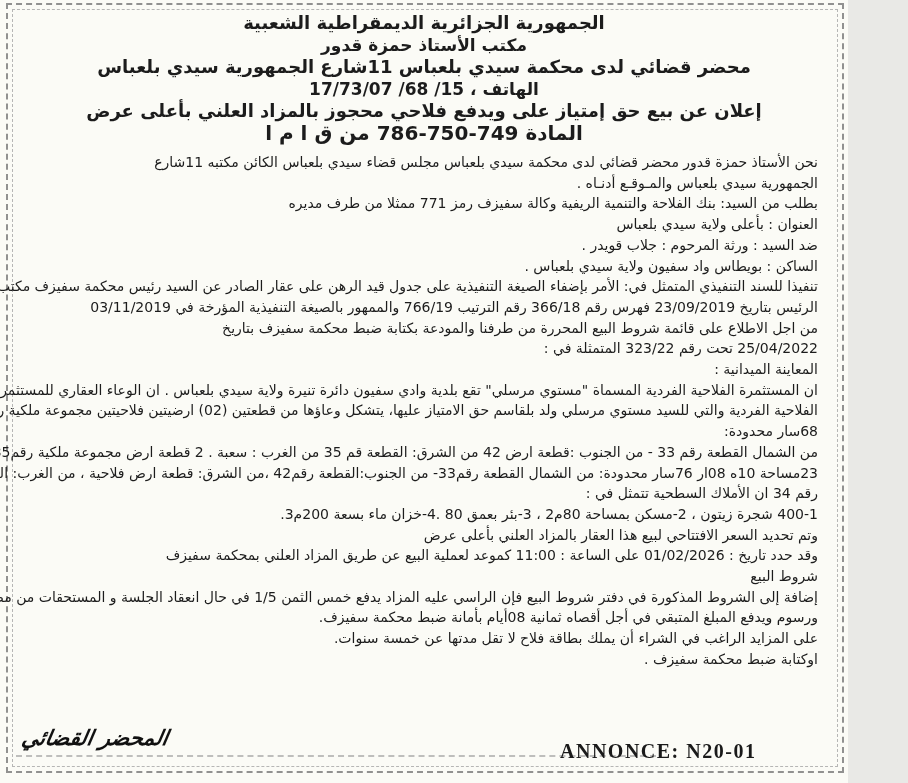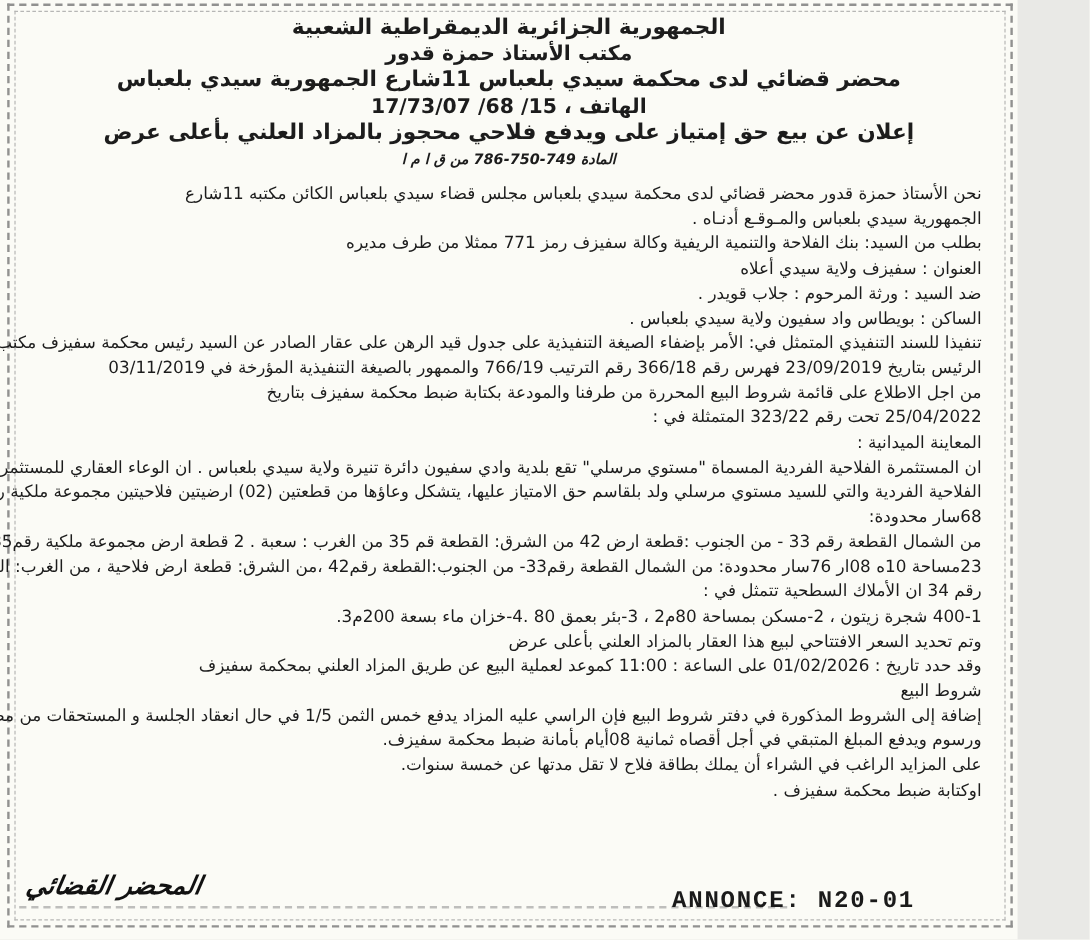--- a/index.html
+++ b/index.html
@@ -31,37 +31,37 @@
   .hdr {
     position:absolute; top:12px; left:30px; right:30px;
     text-align:center; direction:rtl; font-weight:bold;
   }
   .hdr div { line-height:22px; white-space:nowrap; }
   .h-republic { font-size:18px; }
   .h-office   { font-size:17px; }
   .h-bailiff  { font-size:18px; }
   .h-phone    { font-size:17px; }
   .h-title    { font-size:18px; }
-  .h-article  { font-size:12px;font-style:italic; }
+  .h-article  { font-size:20px; }
   
   .body-block {
     position:absolute; top:152px; right:30px; left:26px;
     direction:rtl; text-align:right;
     font-size:14px; line-height:20.7px;
   }
   .bline { white-space:nowrap; }
   
   .signature {
     position:absolute; left:22px; top:726px;
     direction:rtl; font-size:21px; font-weight:bold; font-style:italic;
     transform:skewX(-10deg); color:#111;
   }
   .annonce {
     position:absolute; left:560px; top:740px;
-    font-family:Liberation Mono, monospace;
+    font-family:Liberation Serif, serif;
     font-weight:bold; font-size:20px; letter-spacing:1.5px; color:#1a1a1a;
     white-space:nowrap;
   }
 </style>
 </head>
 <body>
 
 <div class="page">
 
   <div class="frame-outer"></div>
@@ -74,21 +74,21 @@
     <div class="h-bailiff">محضر قضائي لدى محكمة سيدي بلعباس 11شارع الجمهورية سيدي بلعباس</div>
     <div class="h-phone">الهاتف ، 15/ 68/ 17/73/07</div>
     <div class="h-title">إعلان عن بيع حق إمتياز على ويدفع فلاحي محجوز بالمزاد العلني بأعلى عرض</div>
     <div class="h-article">المادة 749‏-‏750‏-‏786 من ق ا م ا</div>
   </div>
 
   <div class="body-block">
     <div class="bline">نحن الأستاذ حمزة قدور محضر قضائي لدى محكمة سيدي بلعباس مجلس قضاء سيدي بلعباس الكائن مكتبه 11شارع</div>
     <div class="bline">الجمهورية سيدي بلعباس والمـوقـع أدنـاه .</div>
     <div class="bline">بطلب من السيد: بنك الفلاحة والتنمية الريفية وكالة سفيزف رمز 771 ممثلا من طرف مديره</div>
-    <div class="bline">العنوان : سفيزف ولاية سيدي أعلاه</div>
+    <div class="bline">العنوان : بأعلى ولاية سيدي بلعباس</div>
     <div class="bline">ضد السيد : ورثة المرحوم : جلاب قويدر .</div>
     <div class="bline">الساكن : بويطاس واد سفيون ولاية سيدي بلعباس .</div>
     <div class="bline">تنفيذا للسند التنفيذي المتمثل في: الأمر بإضفاء الصيغة التنفيذية على جدول قيد الرهن على عقار الصادر عن السيد رئيس محكمة سفيزف مكتب</div>
     <div class="bline">الرئيس بتاريخ 23/09/2019 فهرس رقم 366/18 رقم الترتيب 766/19 والممهور بالصيغة التنفيذية المؤرخة في 03/11/2019</div>
     <div class="bline">من اجل الاطلاع على قائمة شروط البيع المحررة من طرفنا والمودعة بكتابة ضبط محكمة سفيزف بتاريخ</div>
     <div class="bline">25/04/2022 تحت رقم 323/22 المتمثلة في :</div>
     <div class="bline">المعاينة الميدانية :</div>
     <div class="bline">ان المستثمرة الفلاحية الفردية المسماة "مستوي مرسلي" تقع بلدية وادي سفيون دائرة تنيرة ولاية سيدي بلعباس . ان الوعاء العقاري للمستثمرة</div>
     <div class="bline">الفلاحية الفردية والتي للسيد مستوي مرسلي ولد بلقاسم حق الامتياز عليها، يتشكل وعاؤها من قطعتين (02) ارضيتين فلاحيتين مجموعة ملكية رقم</div>
     <div class="bline">68سار محدودة:</div>

